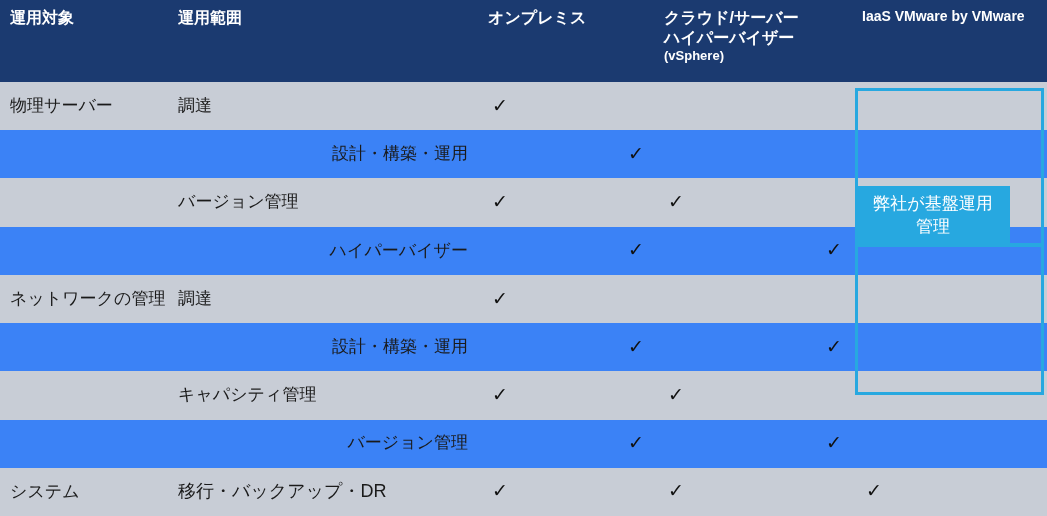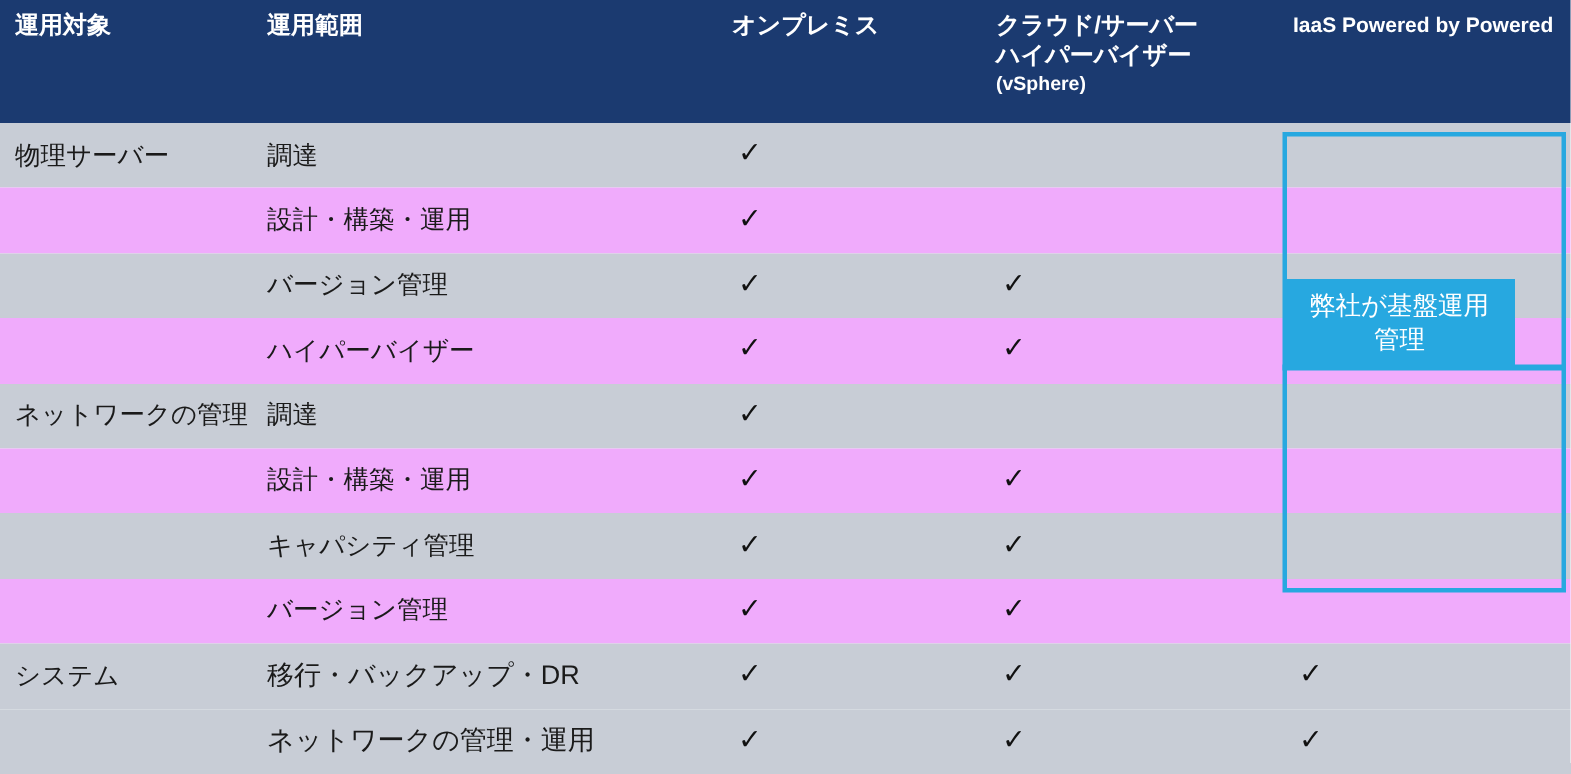--- a/index.html
+++ b/index.html
@@ -59,21 +59,21 @@
     color: #1a1a1a;
     padding: 3px 10px;
     vertical-align: middle;
     border: none;
     height: 39px;
     box-sizing: border-box;
     line-height: 1.2;
     white-space: nowrap;
   }
   tbody tr.odd td { background: #c8cdd6; }
-  tbody tr.even td { background: #f0abfc; }
+  tbody tr.even td { background: #3b82f6; text-align: right; }
 
   td.col-target { }
   td.col-scope { }
   td.check {
     text-align: left;
     font-size: 19px;
     color: #111111;
     padding-left: 14px;
   }
   td.small-txt {
@@ -132,21 +132,21 @@
     <thead>
       <tr>
         <th>運用対象</th>
         <th>運用範囲</th>
         <th>オンプレミス</th>
         <th class="small-sub">
           <span>クラウド/サーバー</span><br>
           <span>ハイパーバイザー</span>
           <span class="sub">(vSphere)</span>
         </th>
-        <th class="last-head">IaaS Powered by Powered</th>
+        <th class="last-head">IaaS VMware by VMware</th>
       </tr>
     </thead>
     <tbody>
       <tr class="odd">
         <td class="col-target">物理サーバー</td>
         <td class="col-scope">調達</td>
         <td class="check">✓</td>
         <td class="check"></td>
         <td class="check"></td>
       </tr>
@@ -195,27 +195,20 @@
       <tr class="even">
         <td class="col-target"></td>
         <td class="col-scope">バージョン管理</td>
         <td class="check">✓</td>
         <td class="check">✓</td>
         <td class="check"></td>
       </tr>
       <tr class="odd">
         <td class="col-target">システム</td>
         <td class="col-scope small-txt">移行・バックアップ・DR</td>
-        <td class="check">✓</td>
-        <td class="check">✓</td>
-        <td class="check">✓</td>
-      </tr>
-      <tr class="odd">
-        <td class="col-target"></td>
-        <td class="col-scope small-txt">ネットワークの管理・運用</td>
         <td class="check">✓</td>
         <td class="check">✓</td>
         <td class="check">✓</td>
       </tr>
     </tbody>
   </table>
 
   <div class="hl-box" id="hl-top"></div>
   <div class="hl-box" id="hl-bottom"></div>
   <div class="hl-label">

